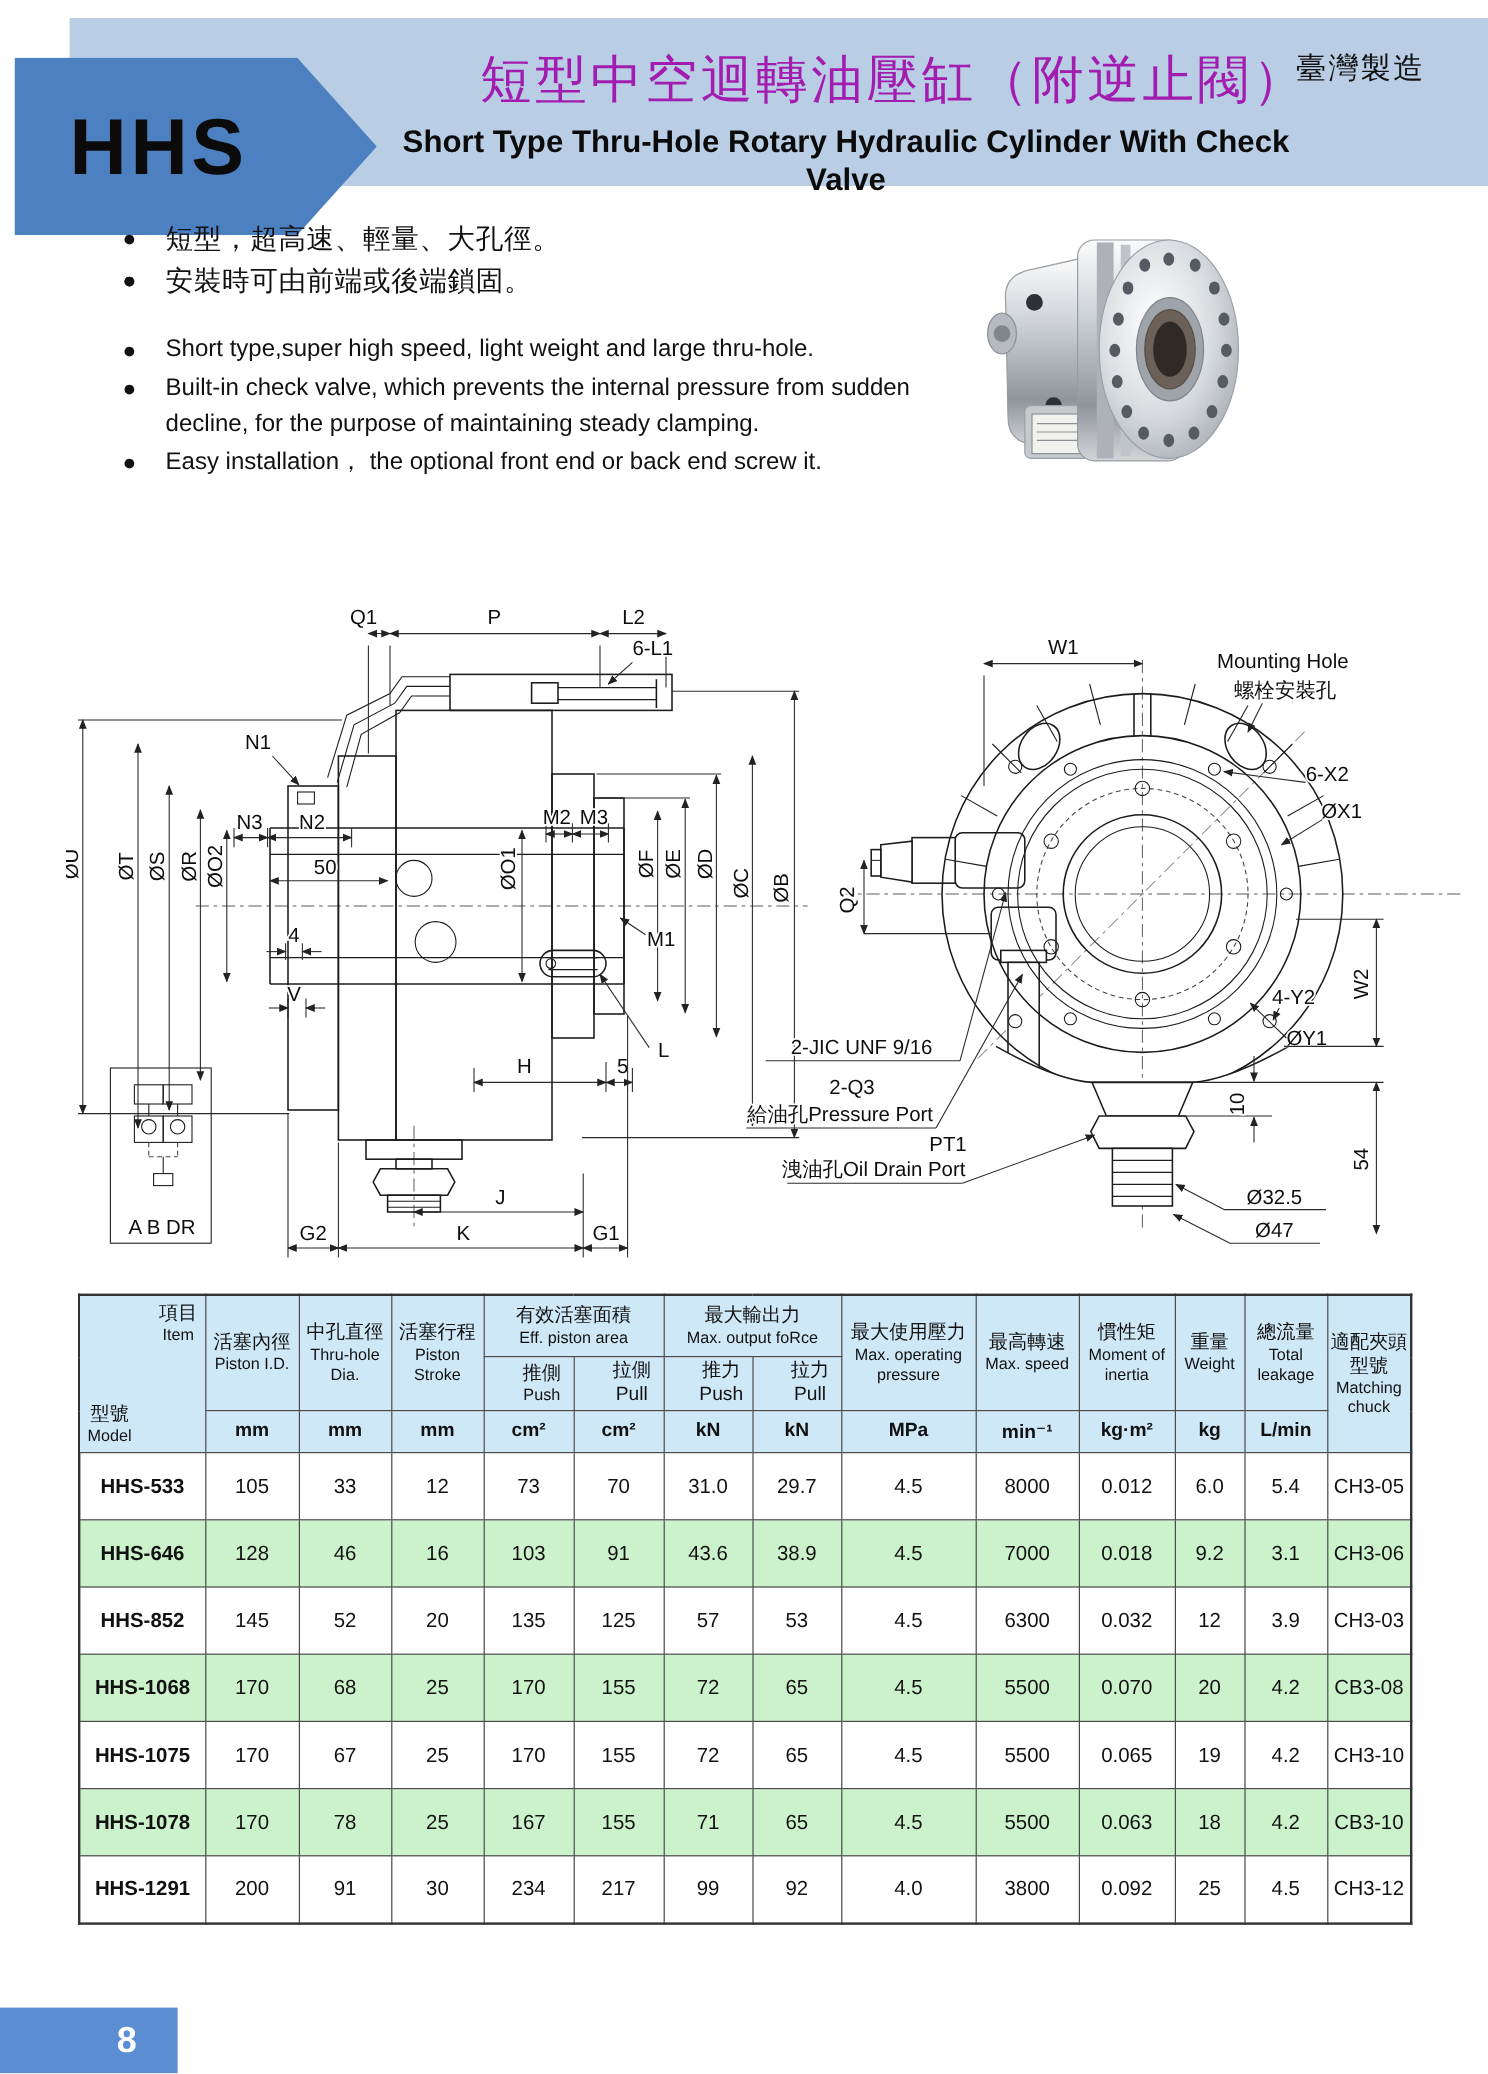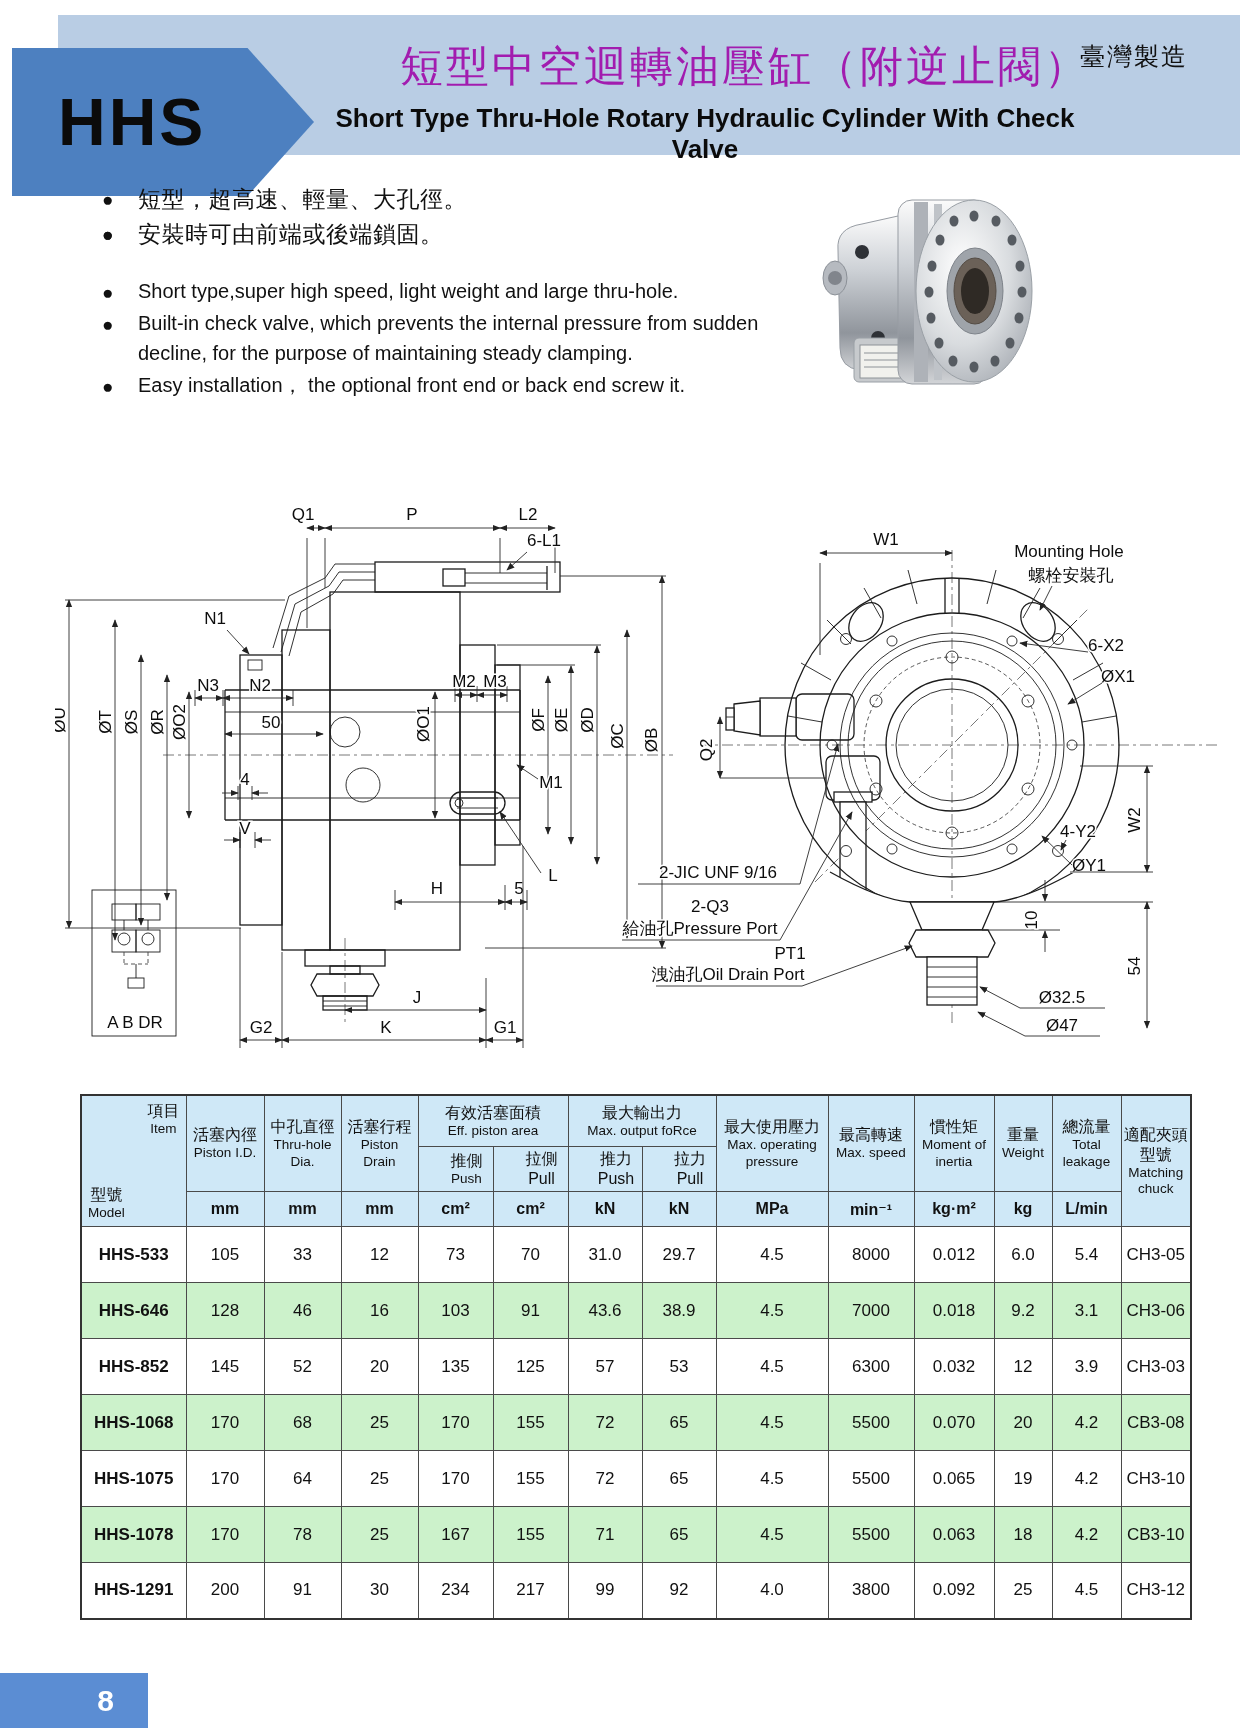--- a/index.html
+++ b/index.html
@@ -37,22 +37,22 @@
   .ol2{fill:#fff;stroke:#1c1c1c;stroke-width:1.3;}
   .dim{fill:none;stroke:#2a2a2a;stroke-width:0.9;}
   .cl{fill:none;stroke:#555;stroke-width:0.8;stroke-dasharray:11 4 3 4;}
   .dash{fill:none;stroke:#444;stroke-width:0.9;stroke-dasharray:4 3;}
   text.dl{font-family:"Liberation Sans","DejaVu Sans",sans-serif;font-size:17px;fill:#0d0d0d;
       text-anchor:middle;paint-order:stroke;stroke:#ffffff;stroke-width:3px;}
   text.dlz{font-family:"Liberation Sans","DejaVu Sans",sans-serif;font-size:17px;fill:#0d0d0d;
       text-anchor:middle;paint-order:stroke;stroke:#ffffff;stroke-width:3px;}
 
   
-  .spec{position:absolute;left:80px;top:1078px;width:1110px;border-collapse:collapse;table-layout:fixed;
-      font-family:"Liberation Sans","DejaVu Sans",sans-serif;margin-top:16px;}
+  .spec{position:absolute;left:65px;top:1078px;width:1110px;border-collapse:collapse;table-layout:fixed;
+      font-family:"Liberation Sans","DejaVu Sans",sans-serif;}
   .spec th,.spec td{border:1px solid #4a4a4a;text-align:center;vertical-align:middle;padding:0 2px;}
   .spec{border:2px solid #333;}
   .spec thead th{background:#cfe8f7;font-weight:normal;}
   .spec thead .zh{font-size:16px;line-height:1.25;}
   .spec thead .en{font-size:13.5px;line-height:1.2;}
   .spec tr.hrow1 th{height:50px;}
   .spec tr.hrow2 th{height:44px;padding-left:24px;}
   .spec tr.units th{height:34px;font-size:16px;font-weight:bold;background:#cfe8f7;}
   .spec tbody tr{height:56px;background:#fff;}
   .spec tbody tr.green{background:#ccf2cb;}
@@ -497,21 +497,21 @@
         <th rowspan="2">
           <div class="zh">活塞內徑</div>
             <div class="en">Piston I.D.</div>
           </th>
         <th rowspan="2">
           <div class="zh">中孔直徑</div>
             <div class="en">Thru-hole Dia.</div>
           </th>
         <th rowspan="2">
           <div class="zh">活塞行程</div>
-            <div class="en">Piston Drain</div>
+            <div class="en">Piston Stroke</div>
           </th>
         <th colspan="2">
           <div class="zh">有效活塞面積</div>
             <div class="en">Eff. piston area</div>
           </th>
         <th colspan="2">
           <div class="zh">最大輸出力</div>
             <div class="en">Max. output foRce</div>
           </th>
         <th rowspan="2">
@@ -631,21 +631,21 @@
           <td>4.5</td>
           <td>5500</td>
           <td>0.070</td>
           <td>20</td>
           <td>4.2</td>
           <td>CB3-08</td>
         </tr>
         <tr>
           <th>HHS-1075</th>
           <td>170</td>
-          <td>64</td>
+          <td>67</td>
           <td>25</td>
           <td>170</td>
           <td>155</td>
           <td>72</td>
           <td>65</td>
           <td>4.5</td>
           <td>5500</td>
           <td>0.065</td>
           <td>19</td>
           <td>4.2</td>

